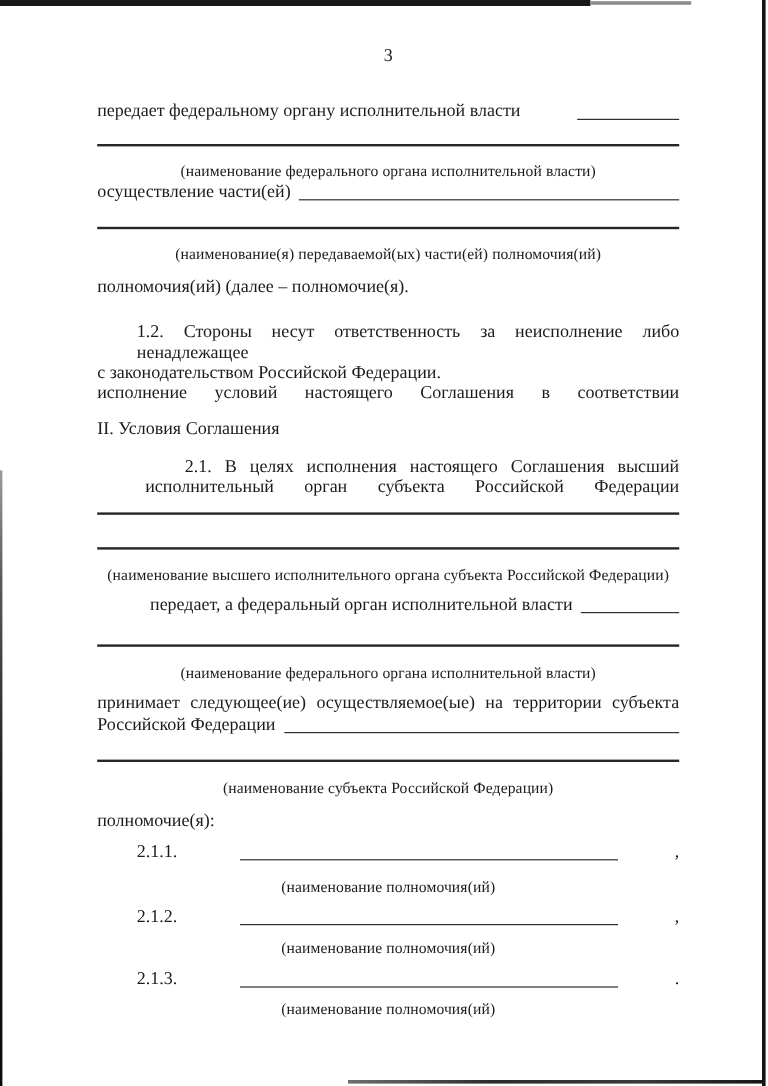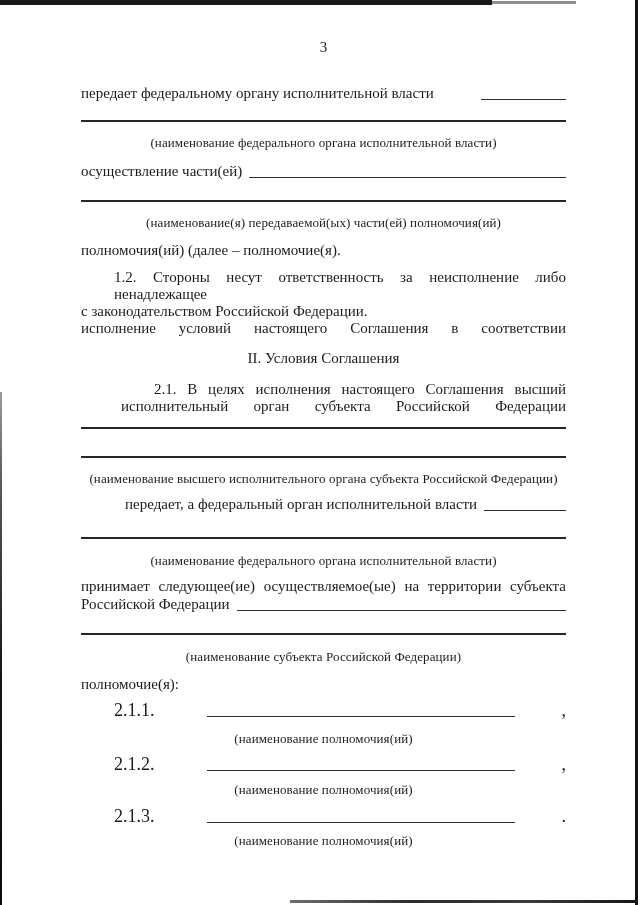--- a/index.html
+++ b/index.html
@@ -30,51 +30,51 @@
   .row { display:flex; line-height:18px; font-size:15px; }
   .row .label { white-space:nowrap; }
   .row .fill  { flex:1 1 auto; min-width:30px; border-bottom:1.7px solid #2e2e2e; margin:0 0 2px 7px; }
 
   .hr  { border-bottom:2px solid #262626; }
 
   .caption { font-size:13px; line-height:16px; text-align:center; letter-spacing:0.1px; }
 
   .jl     { text-align:justify; text-align-last:justify; }
   .indent { padding-left:33px; }
-  .center { text-align:center; }
+  .center { }
 
   
   .m-row1     { margin-top:28px;gap:40px; }
   .m-hr1      { height:18px; }
   .m-cap1     { margin-top:13px; }
-  .m-row2     { margin-top:11px; }
+  .m-row2     { }
   .m-hr2      { height:20px; }
   .m-cap2     { margin-top:13px; }
   .m-line3    { margin-top:11px; }
-  .m-para12   { margin-top:10px; }
+  .m-para12   { margin-top:21px; }
   .m-head     { margin-top:13px; }
   .m-para21   { margin-top:14px;margin-left:40px; }
   .m-hr3      { height:12px; }
   .m-hr4      { height:27px; }
   .m-cap3     { margin-top:13px; }
   .m-row3     { margin-top:8px;margin-left:44px; }
   .m-hr5      { height:24px; }
   .m-cap4     { margin-top:14px; }
   .m-prin     { margin-top:9px; }
   .m-hr6      { height:20px; }
   .m-cap5     { margin-top:14px; }
   .m-label    { margin-top:11px; }
   .m-item1    { margin-top:8px; }
   .m-cap6     { margin-top:12px; }
   .m-item2    { margin-top:8px; }
   .m-cap7     { margin-top:9px; }
   .m-item3    { margin-top:9px; }
   .m-cap8     { margin-top:8px; }
 
-  .item { display:flex; padding-left:33px; line-height:18px; font-size:18px;gap:44px; }
+  .item { display:flex; padding-left:33px; line-height:18px; font-size:15px;gap:44px; }
   .item .num  { white-space:nowrap; }
   .item .fill { flex:1 1 auto; min-width:30px; border-bottom:1.7px solid #2e2e2e; margin:0 0 2px 8px; }
   .item .tail { white-space:pre; margin-left:3px; }
 </style>
 </head>
 <body>
 
 <div class="page">
 
   <div class="top-bar-dark"></div>

